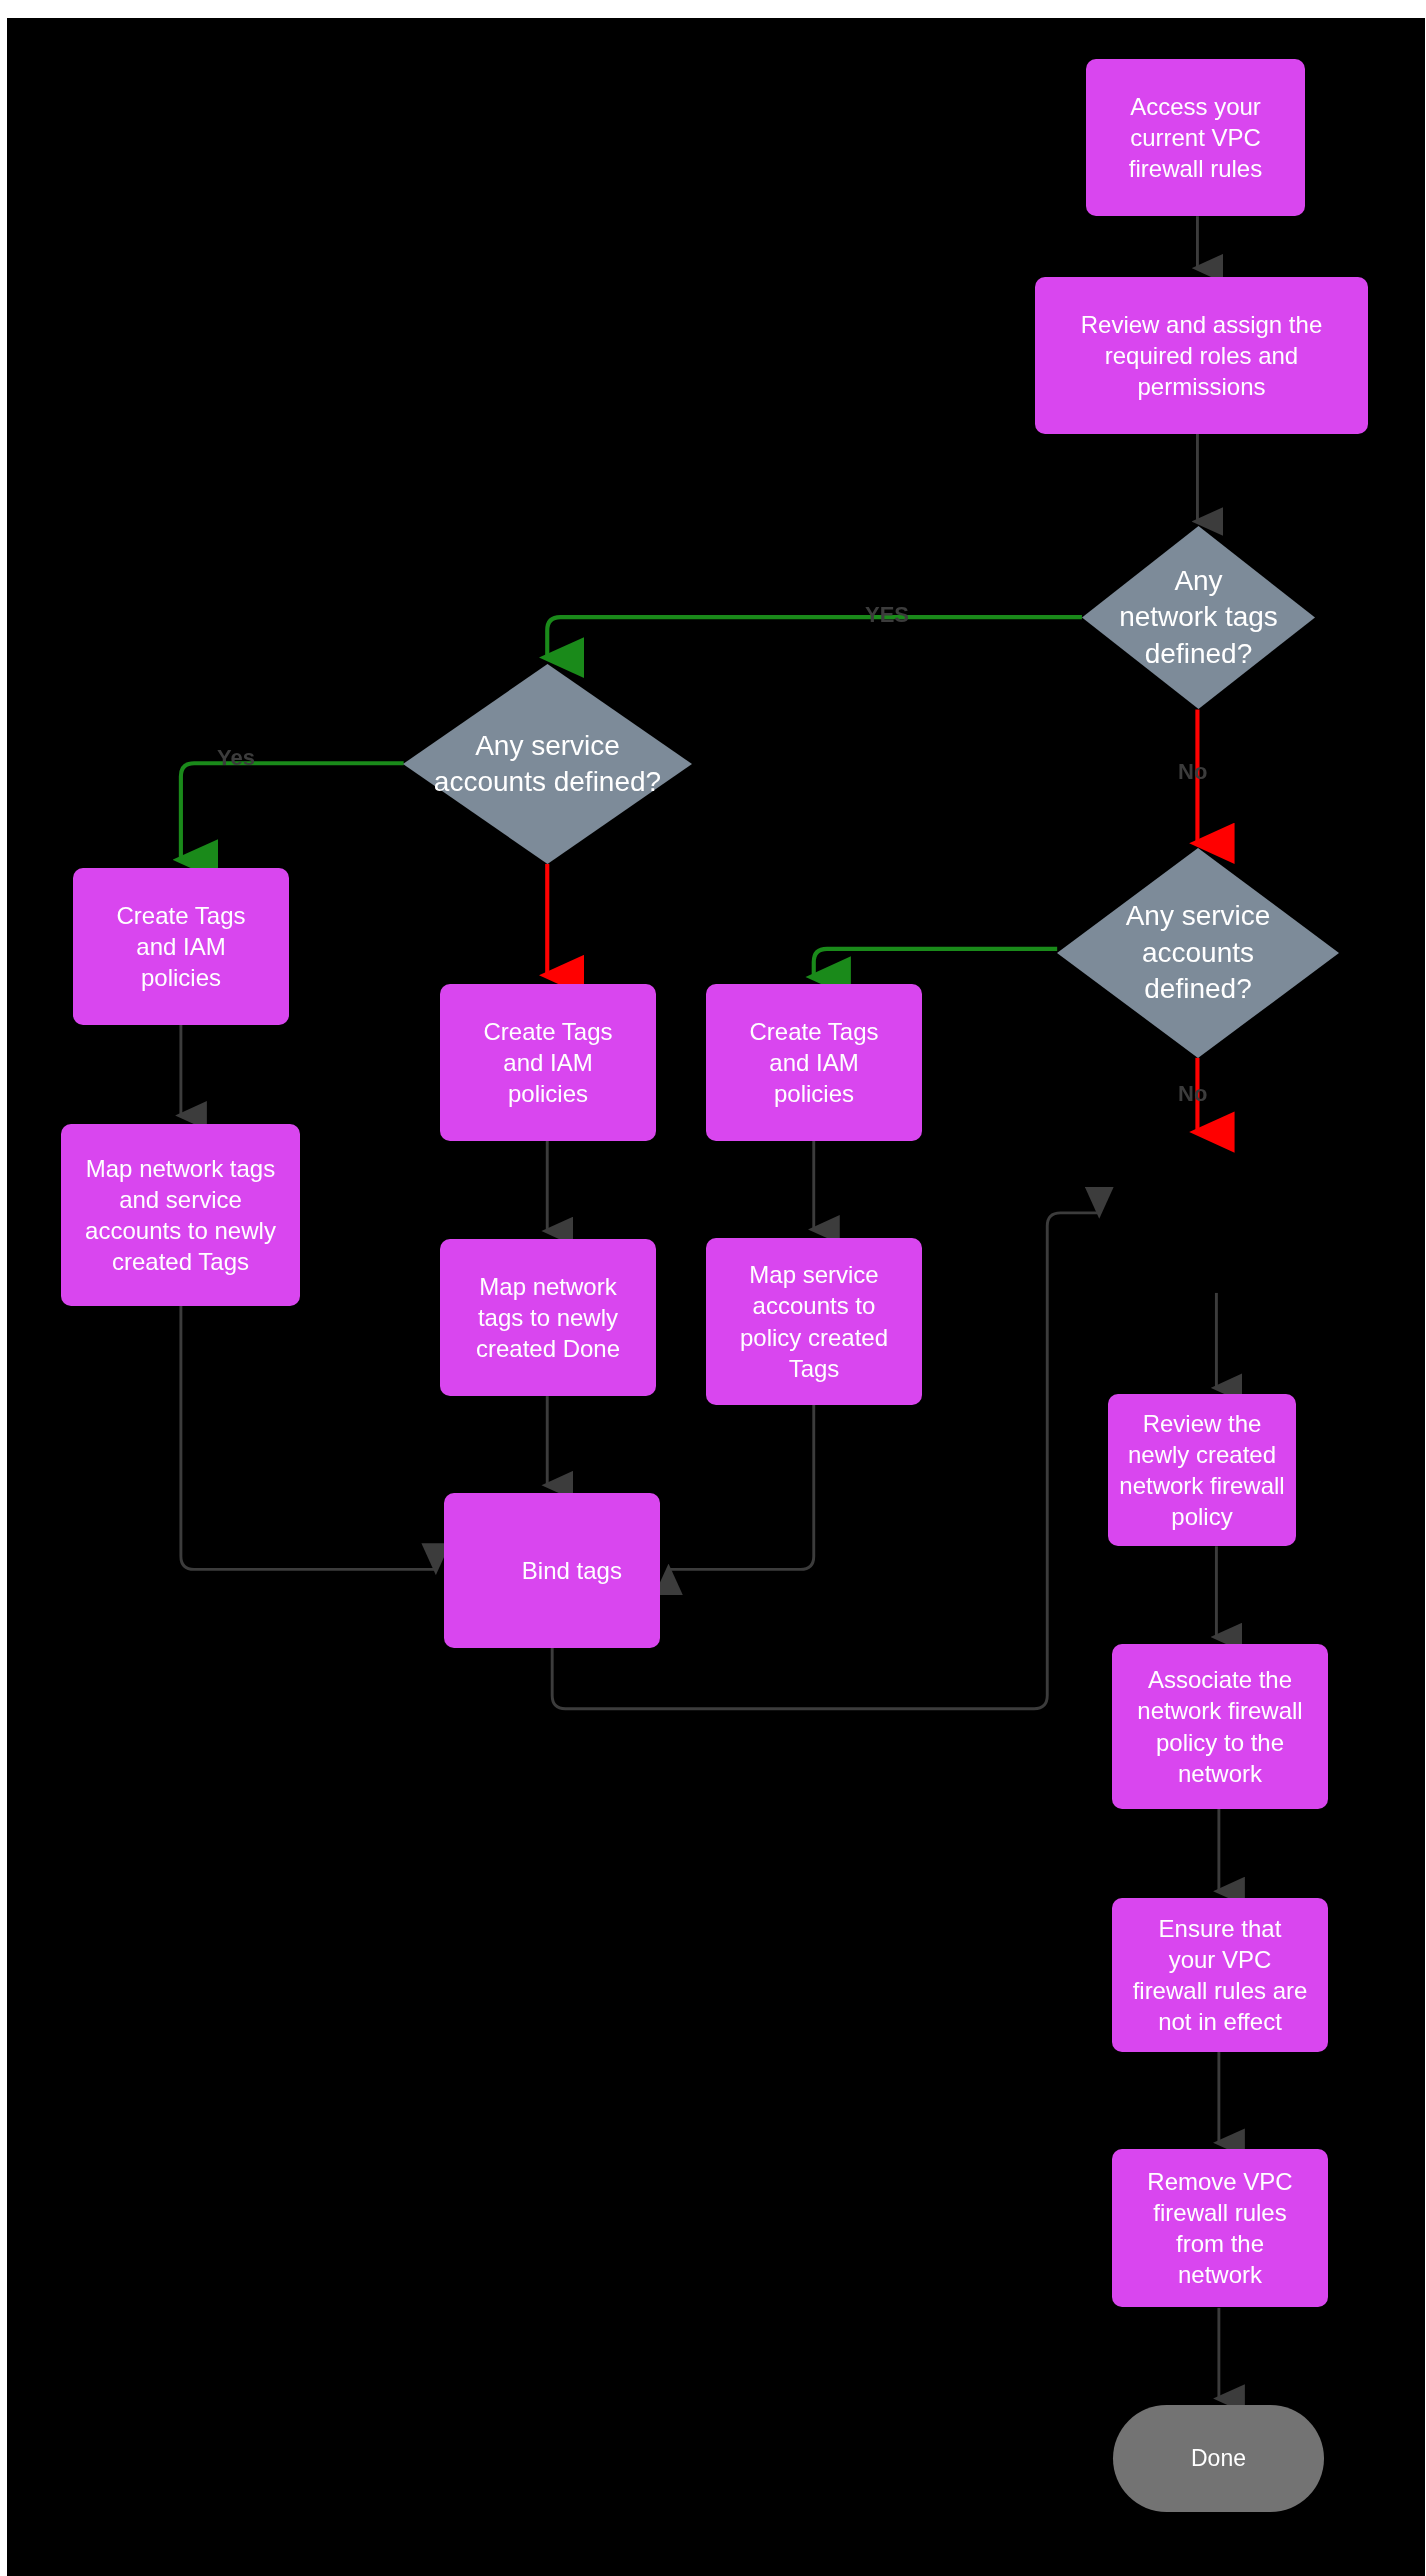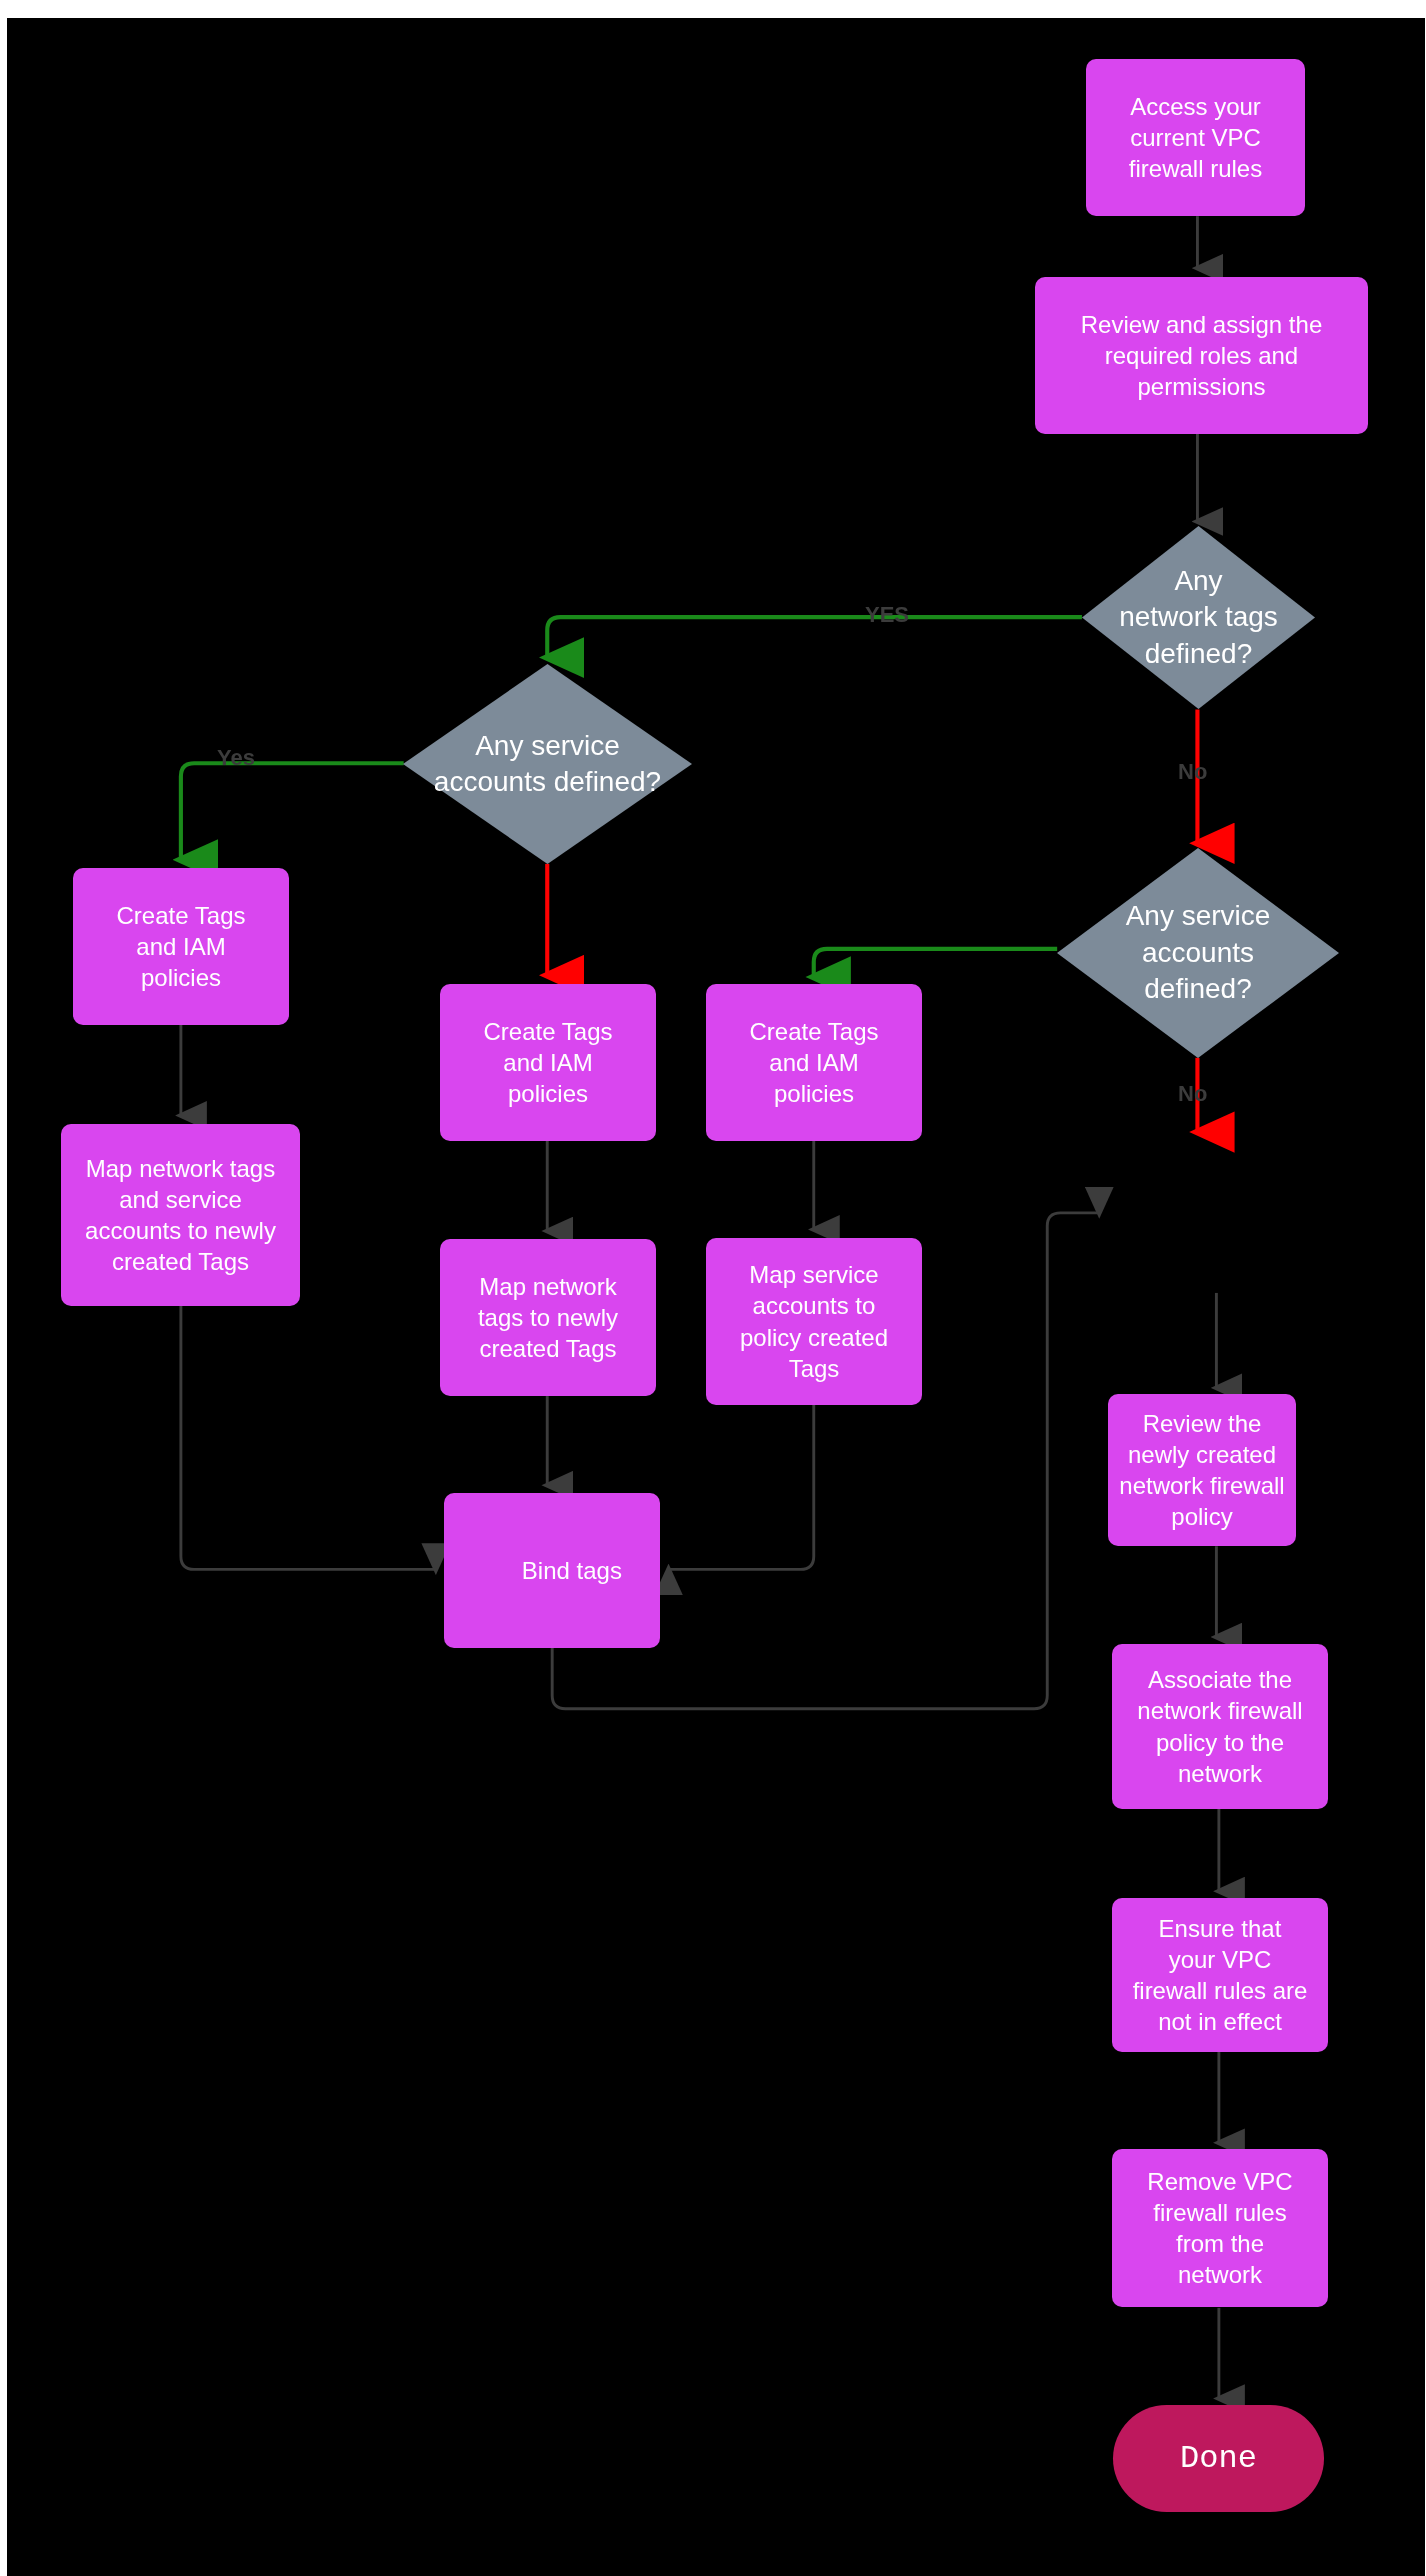--- a/index.html
+++ b/index.html
@@ -54,24 +54,23 @@
   }
   .diamond-shape{
     position:absolute;
     left:0;top:0;width:100%;height:100%;
     background:#7d8b99;
     -webkit-clip-path:polygon(50% 0,100% 50%,50% 100%,0 50%);
     clip-path:polygon(50% 0,100% 50%,50% 100%,0 50%);
     z-index:1;
   }
   .terminator{
-    background:#be185d;
+    background:#737373;
     border-radius:58px;
-    font-size:32px;
-    font-family:Liberation Mono, monospace;
+    font-size:23px;
   }
   .edge-label{
     position:absolute;
     color:#3c3c3c;
     font-size:22px;
     font-family:"Liberation Sans", sans-serif;
     white-space:nowrap;
     z-index:5;
     font-weight:bold;
   }
@@ -182,21 +181,21 @@
 and IAM
 policies</div>
 
   <div class="node proc" style="left:61px;top:1124px;width:239px;height:182px;">Map network tags
 and service
 accounts to newly
 created Tags</div>
 
   <div class="node proc" style="left:440px;top:1239px;width:216px;height:157px;">Map network
 tags to newly
-created Tags</div>
+created Done</div>
 
   <div class="node proc" style="left:706px;top:1238px;width:216px;height:167px;">Map service
 accounts  to
 policy created
 Tags</div>
 
   <div class="node proc" style="left:444px;top:1493px;width:216px;height:155px;padding-left:48px;">Bind tags</div>
 
 
   <div class="node proc" style="left:1108px;top:1394px;width:188px;height:152px;">Review the

